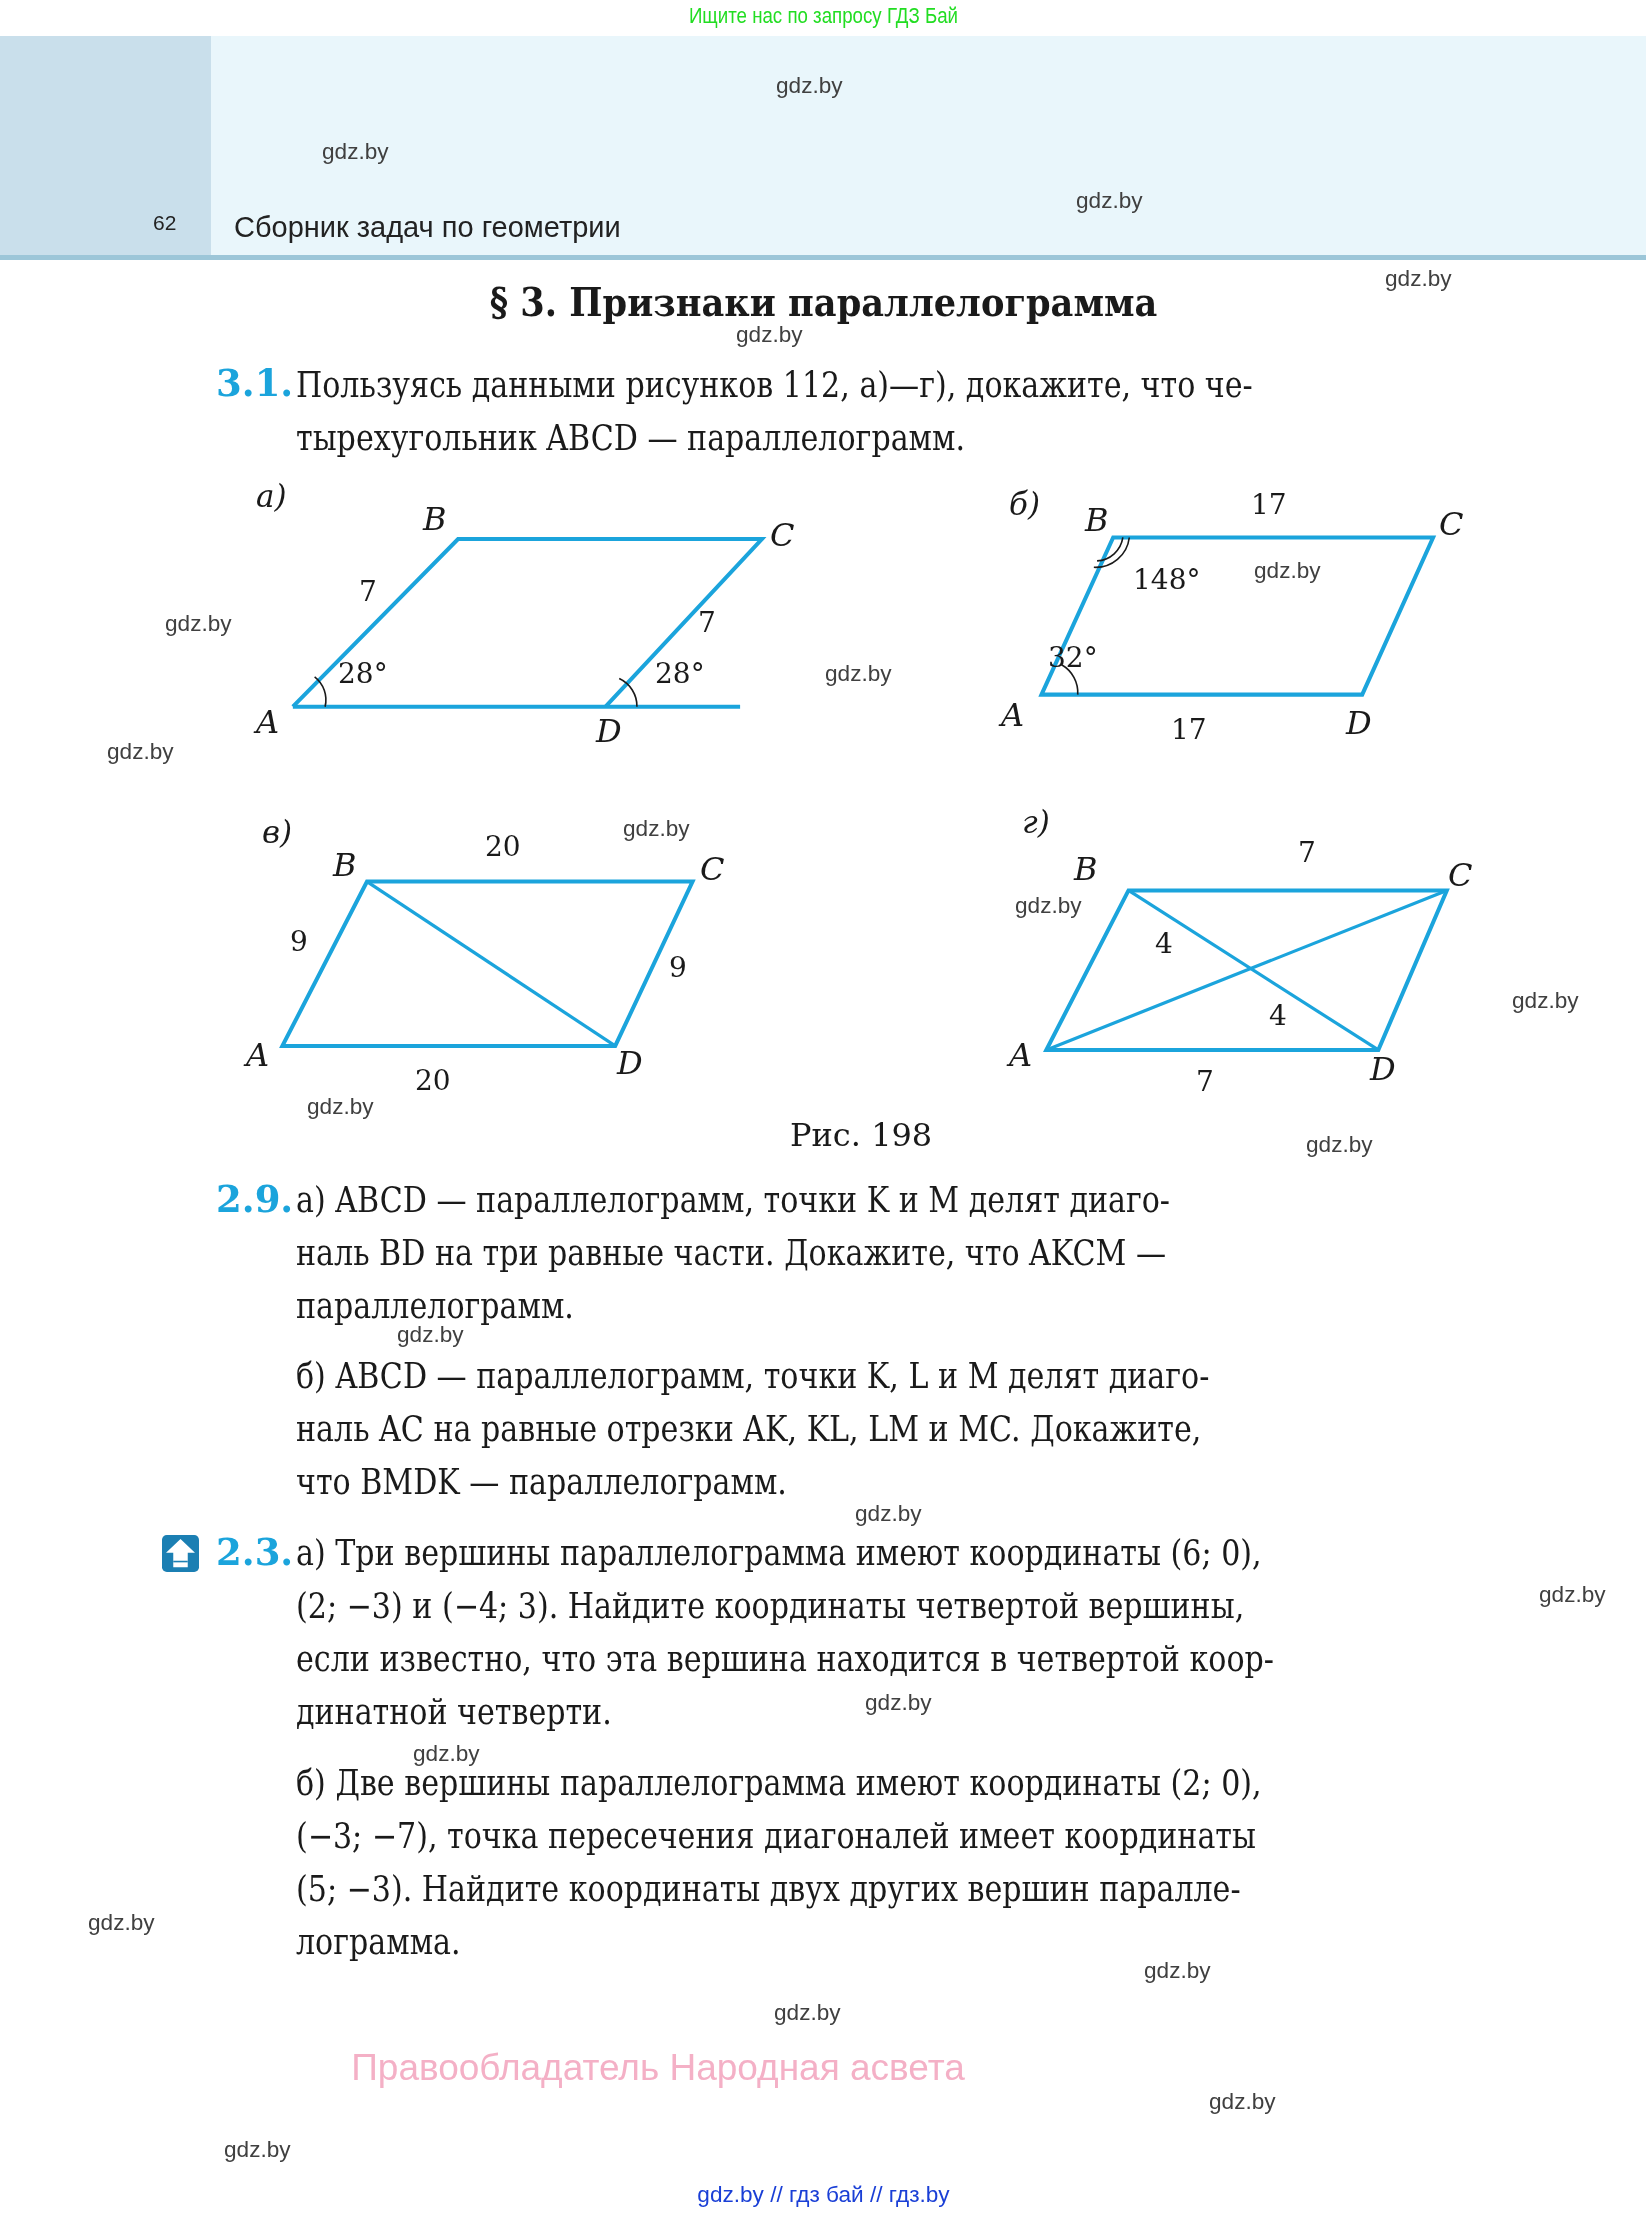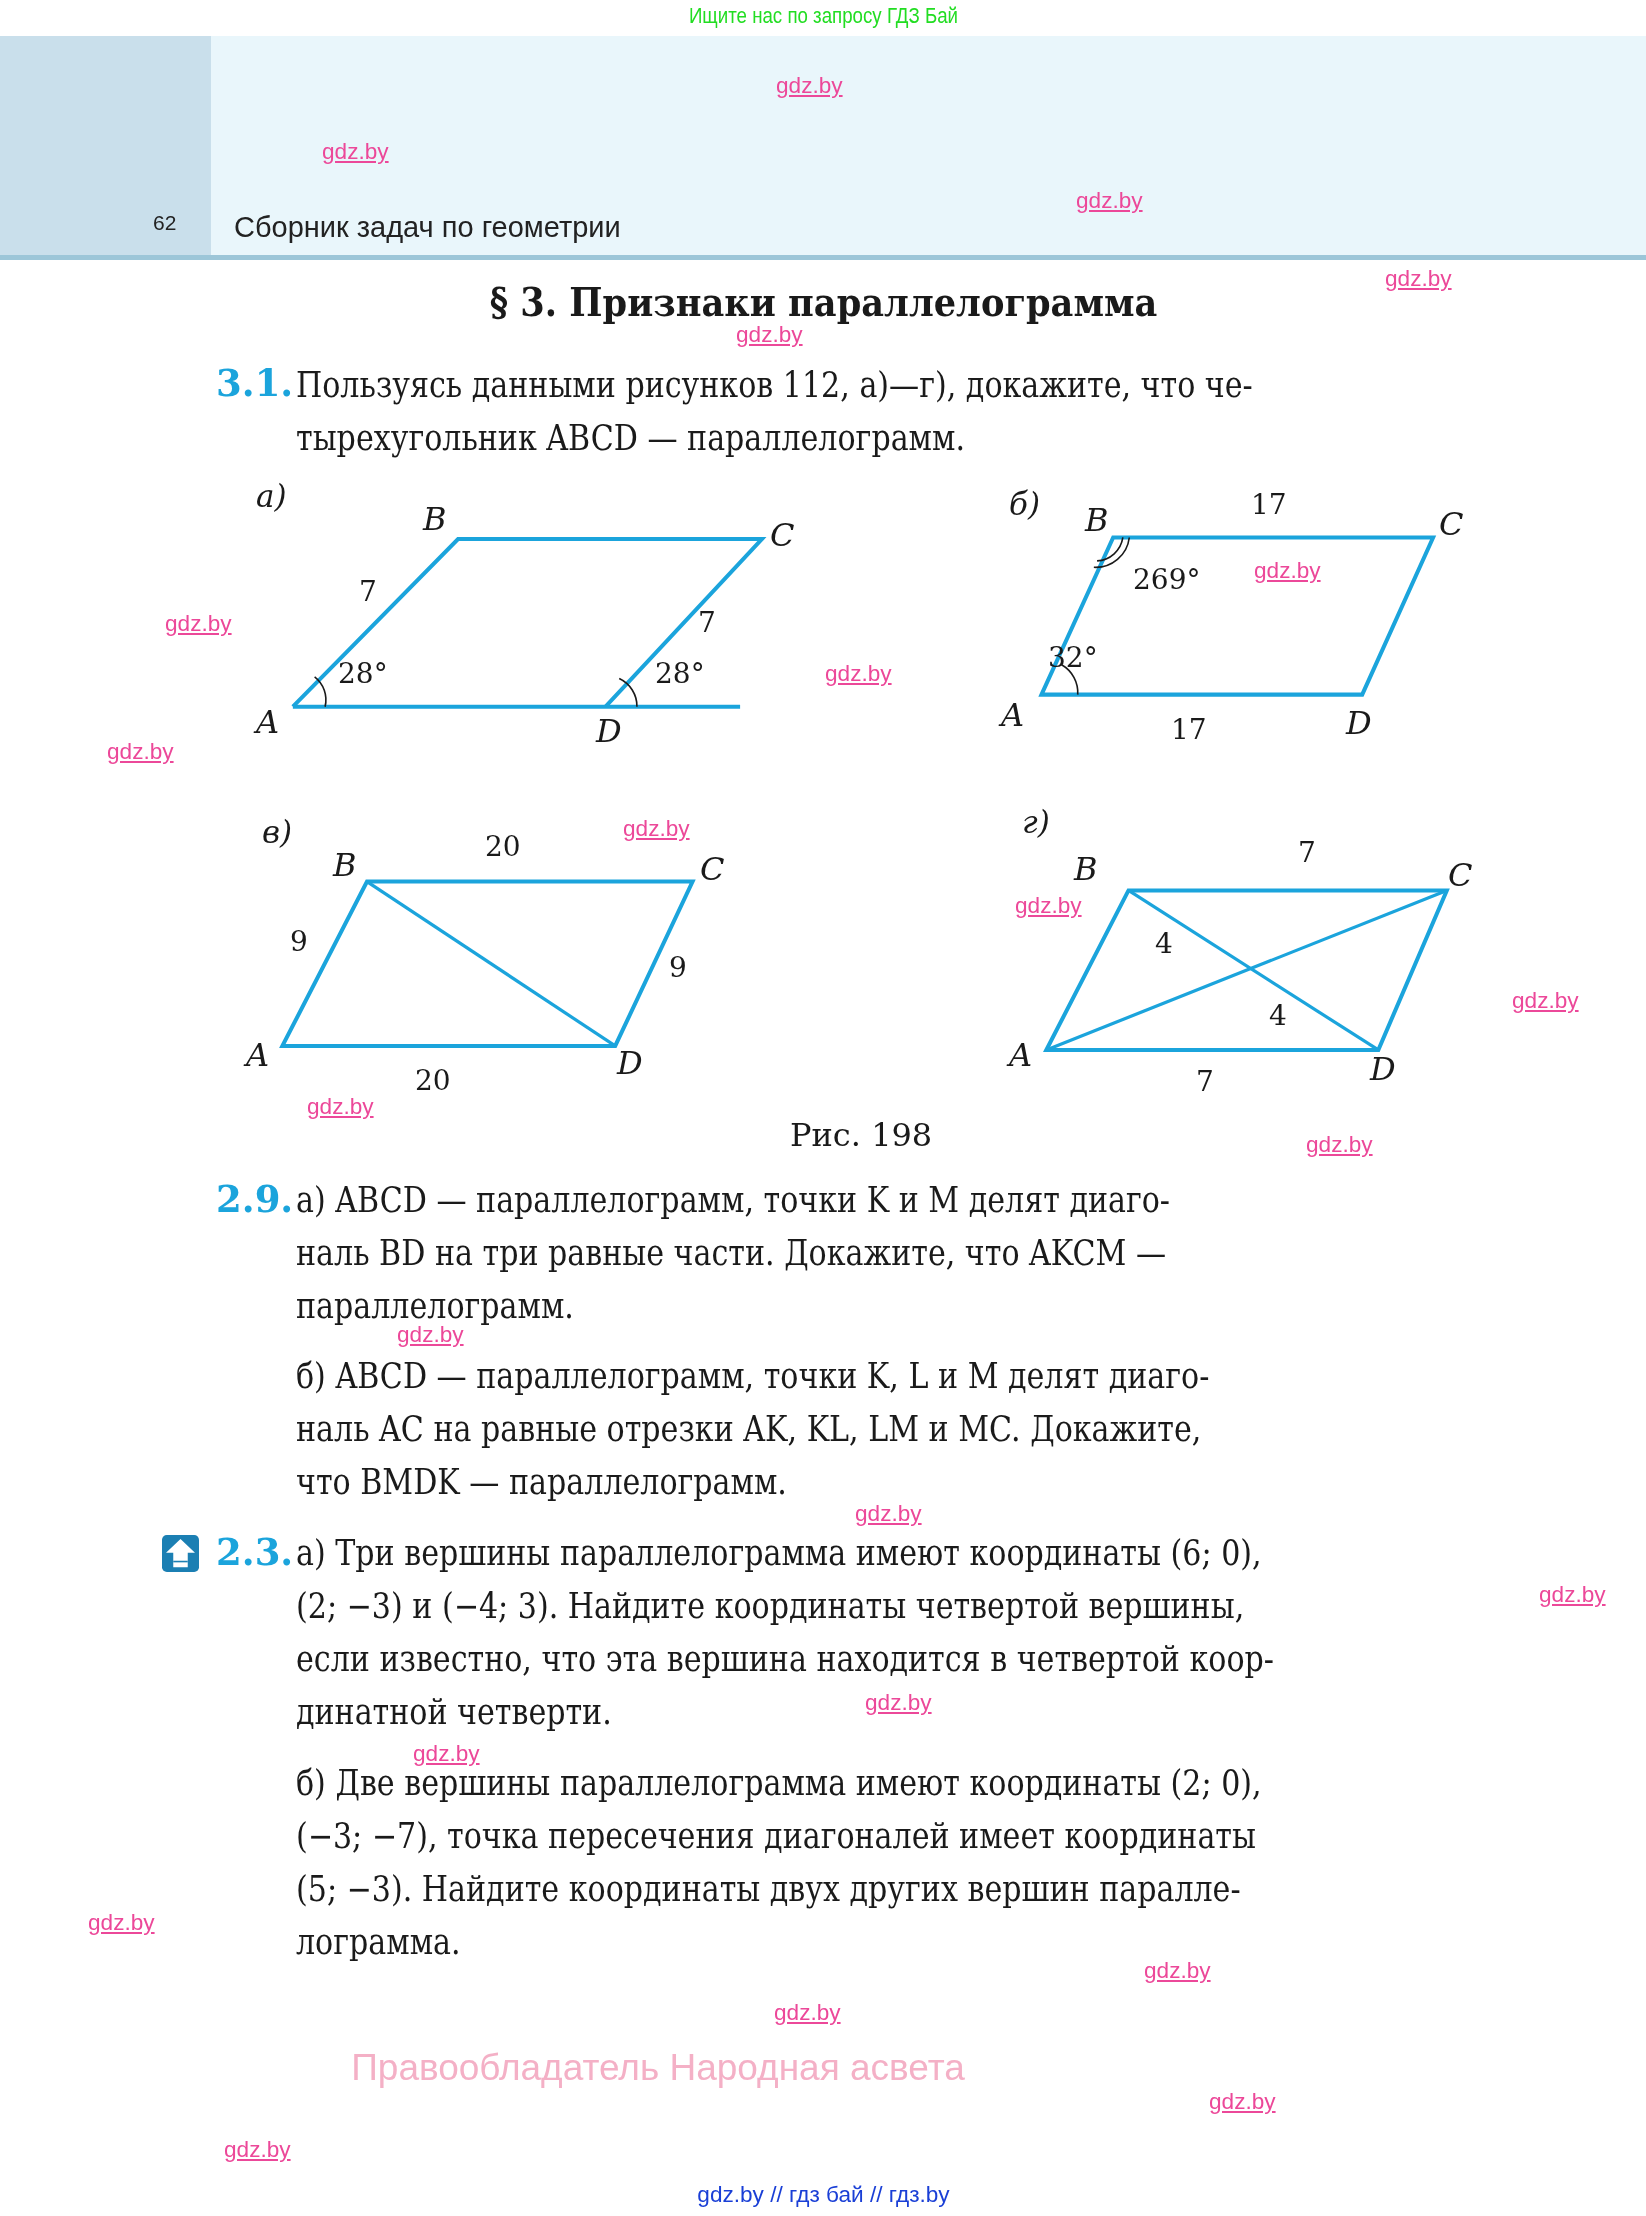--- a/index.html
+++ b/index.html
@@ -24,21 +24,21 @@
   .header-rule {
     left:0; top:255px; width:1647px; height:4.8px; background:#9cc6d8;
   }
   .pageno {
     left:153px; top:211px; font-family:"Liberation Sans", sans-serif; font-size:21px; color:#222;
   }
   .booktitle {
     left:234px; top:211px; font-family:"Liberation Sans", sans-serif; font-size:29px; color:#222;
   }
   .wm {
-    font-family:"Liberation Sans", sans-serif; font-size:22.6px; color:#ec4899;text-decoration:underline;
+    font-family:"Liberation Sans", sans-serif; font-size:22.6px; color:#404040;
   }
   .section-title {
     left:0; top:278px; width:1647px; text-align:center;
     font-size:40px; font-weight:bold; color:#1a1a1a;
     transform:scaleX(0.88);
   }
   .pnum {
     font-family:"DejaVu Serif", serif; font-size:37px; font-weight:bold; color:#1ba4dc;margin-left:8px;
   }
   .ptext {
@@ -137,21 +137,21 @@
 <div class="abs num" style="left:338px;top:657px">28°</div>
 <div class="abs num" style="left:655px;top:657px">28°</div>
 
 <div class="abs fig-label" style="left:1009px;top:486px">б)</div>
 <div class="abs vertex" style="left:1001px;top:696px">A</div>
 <div class="abs vertex" style="left:1085px;top:501px">B</div>
 <div class="abs vertex" style="left:1439px;top:505px">C</div>
 <div class="abs vertex" style="left:1346px;top:704px">D</div>
 <div class="abs num" style="left:1251px;top:488px">17</div>
 <div class="abs num" style="left:1171px;top:713px">17</div>
-<div class="abs num" style="left:1133px;top:563px">269°</div>
+<div class="abs num" style="left:1133px;top:563px">148°</div>
 <div class="abs num" style="left:1048px;top:641px">32°</div>
 
 <div class="abs fig-label" style="left:262px;top:814px">в)</div>
 <div class="abs vertex" style="left:246px;top:1036px">A</div>
 <div class="abs vertex" style="left:333px;top:846px">B</div>
 <div class="abs vertex" style="left:700px;top:850px">C</div>
 <div class="abs vertex" style="left:617px;top:1044px">D</div>
 <div class="abs num" style="left:485px;top:830px">20</div>
 <div class="abs num" style="left:290px;top:925px">9</div>
 <div class="abs num" style="left:669px;top:951px">9</div>

